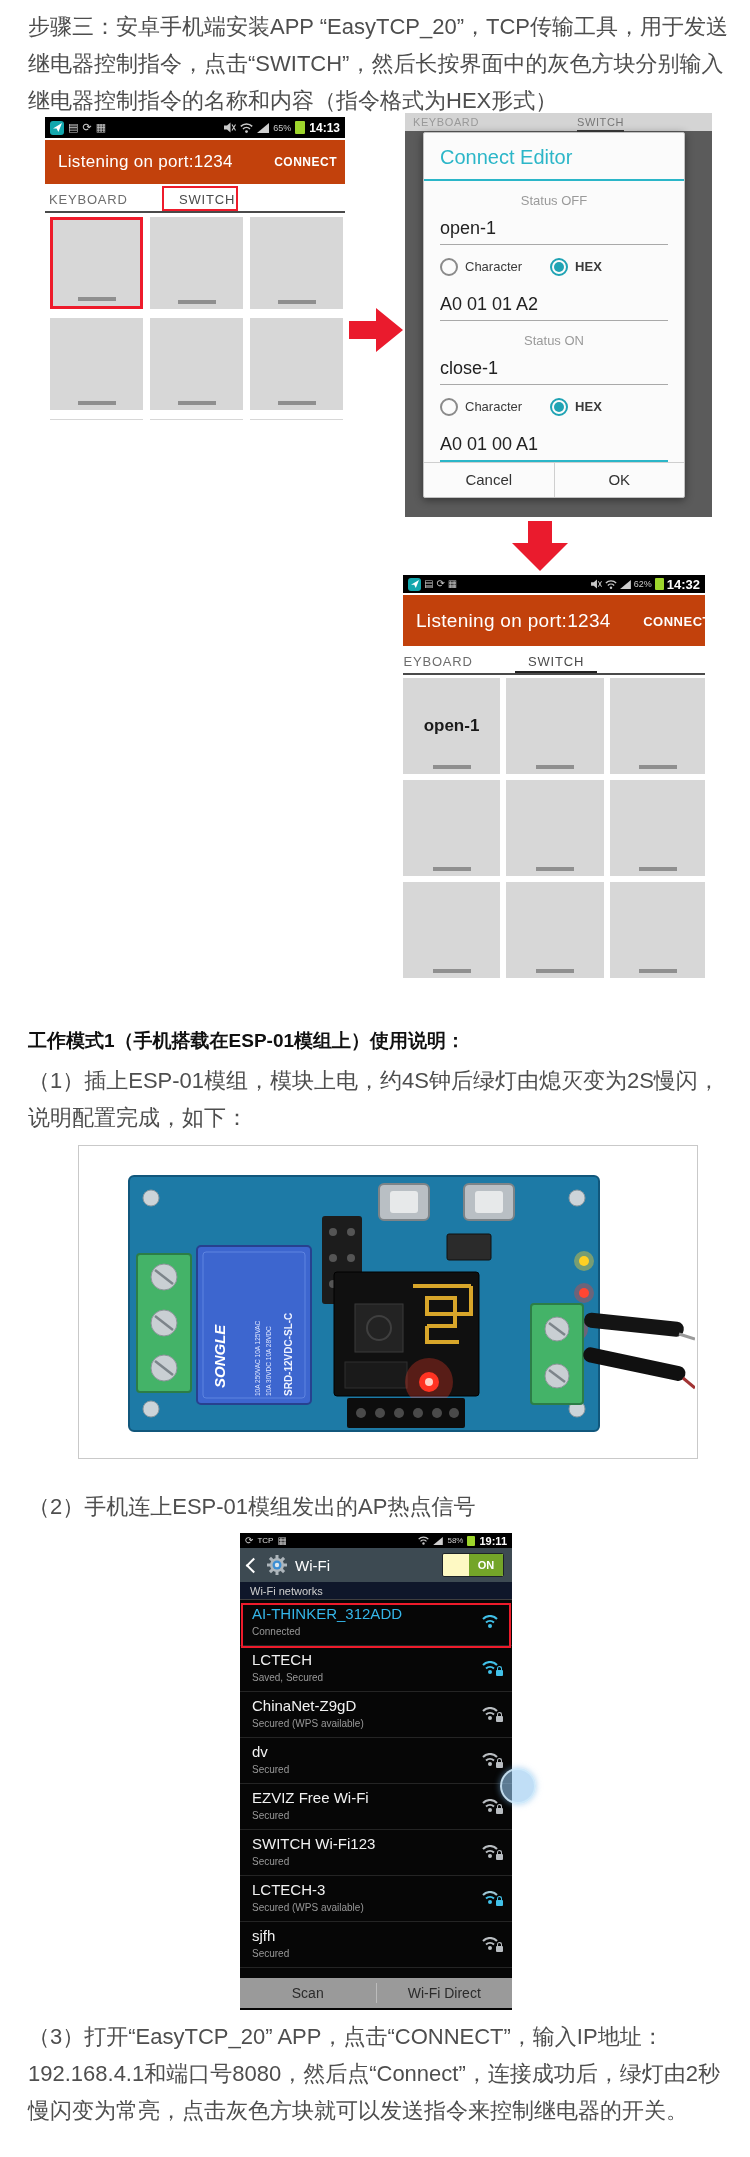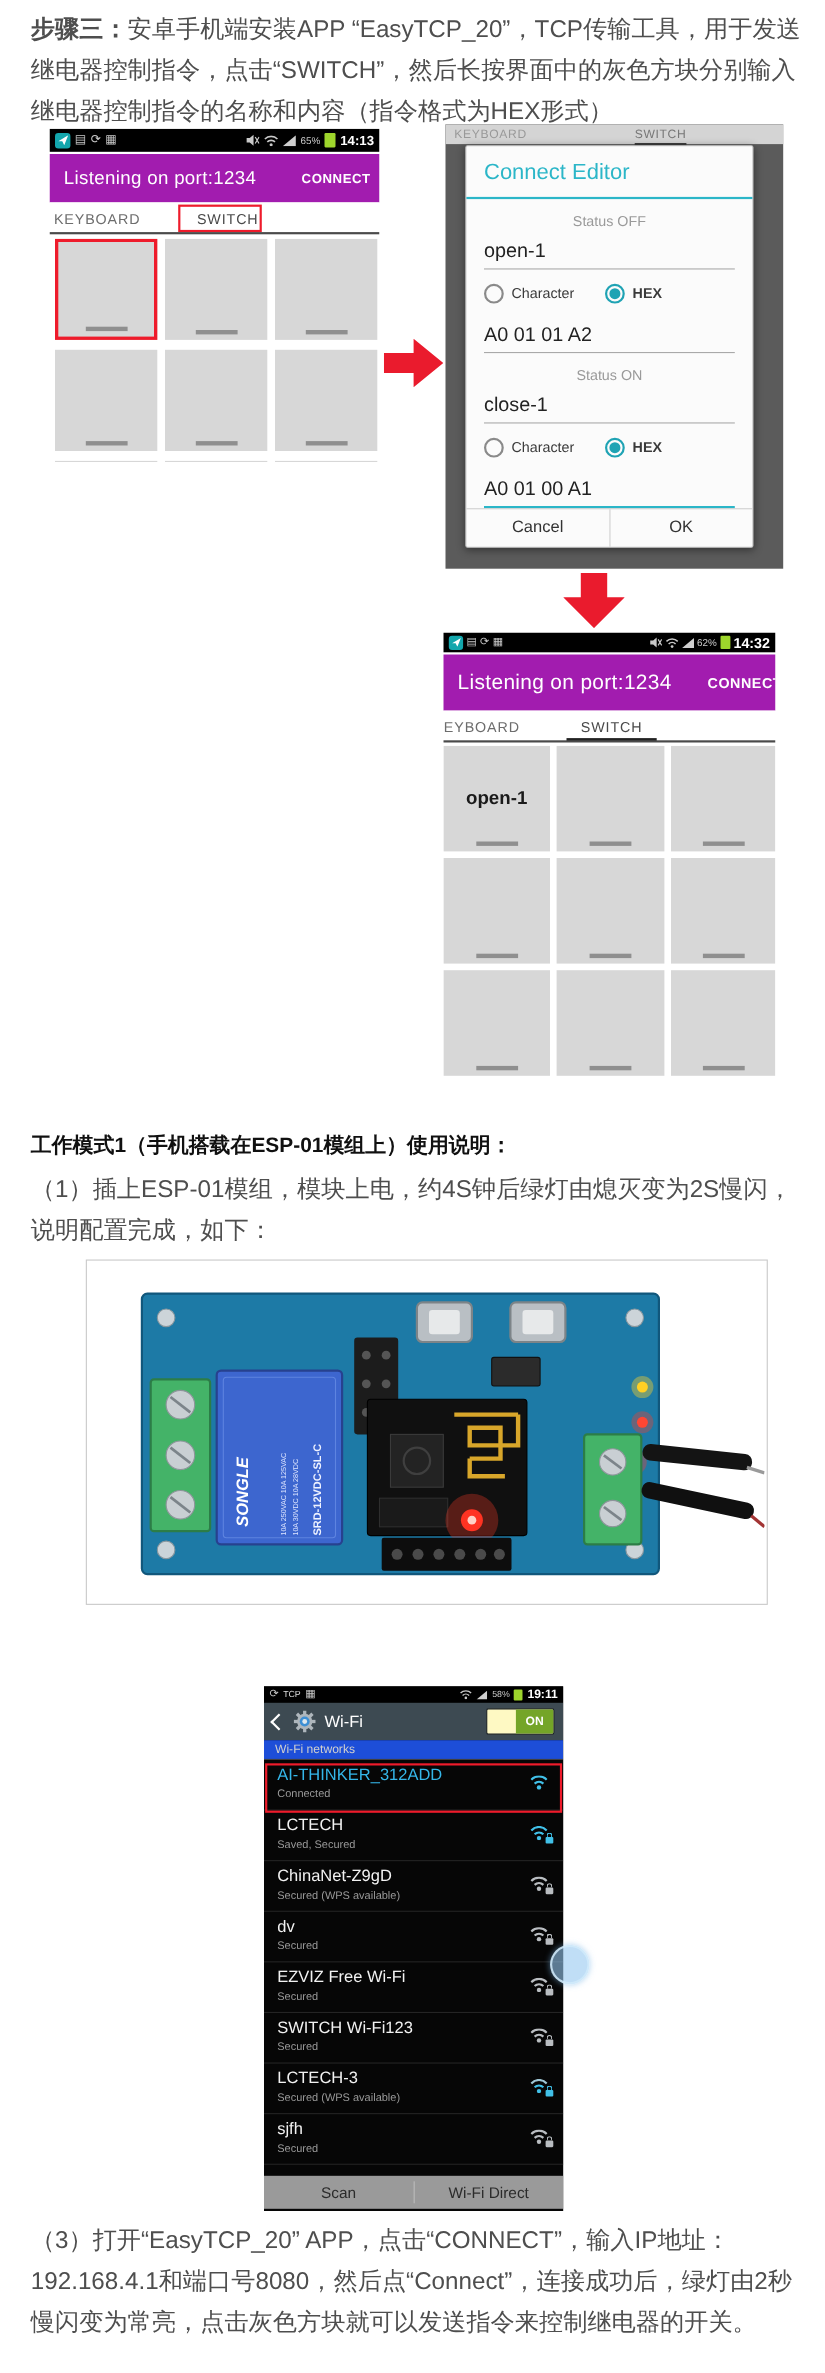--- a/index.html
+++ b/index.html
@@ -1,33 +1,33 @@
 <!DOCTYPE html>
 <html><head>
 <meta charset="utf-8">
 <style>
   html,body{margin:0;padding:0;background:#fff;}
   .canvas{position:relative;width:750px;height:2157px;background:#fff;overflow:hidden;
           font-family:"Liberation Sans","DejaVu Sans",sans-serif;}
   .abs{position:absolute;}
   .para{position:absolute;left:28px;width:700px;font-size:22px;line-height:37px;color:#4e4e4e;}
-  .b{font-weight:bold;}
+  .b{font-weight:normal;}
   .h1{position:absolute;left:28px;font-size:19px;font-weight:bold;color:#101010;}
 
   
   .phone{position:absolute;overflow:hidden;background:#fff;}
   .sbar{position:absolute;left:0;right:0;top:0;background:#000;display:flex;align-items:center;gap:4px;padding:0 5px;box-sizing:border-box;}
   .sbar .sp{flex:1;}
   .appic{display:inline-flex;align-items:center;justify-content:center;background:#13a7ad;border-radius:3px;}
   .gic{color:#c9c9c9;line-height:1;}
   .batt{background:#9ed62c;border-radius:1px;display:inline-block;}
   .stime{color:#fff;font-weight:bold;}
   .spct{color:#c9c9c9;}
 
-  .titlebar{position:absolute;left:0;right:0;background:#a21caf;color:#fff;}
+  .titlebar{position:absolute;left:0;right:0;background:#c2410c;color:#fff;}
   .tb-title{position:absolute;left:13px;top:50%;transform:translateY(-50%);letter-spacing:.3px;}
   .tb-connect{position:absolute;top:50%;transform:translateY(-50%);font-weight:bold;letter-spacing:.5px;}
 
   .tabbar{position:absolute;left:0;right:0;background:#fff;}
   .tab{position:absolute;top:50%;transform:translateY(-50%);color:#6d6d6d;font-size:13px;letter-spacing:.8px;}
   .tabline{position:absolute;left:0;right:0;bottom:0;height:2px;background:#4a4a4a;}
 
   .cell{position:absolute;background:#d7d7d7;box-sizing:border-box;}
   .cell::after{content:"";position:absolute;bottom:5px;left:50%;transform:translateX(-50%);width:38px;height:4px;background:#8f8f8f;}
   .cell.sel{border:3px solid #ee1b2b;}
@@ -54,21 +54,21 @@
 
   .arrow{position:absolute;fill:#ea1b2d;}
 
   
   .wf-header{position:absolute;left:0;right:0;background:#3d4a52;display:flex;align-items:center;gap:8px;padding:0 8px;box-sizing:border-box;}
   .chev{width:9px;height:9px;border-left:2px solid #fff;border-bottom:2px solid #fff;transform:rotate(45deg);display:inline-block;}
   .wf-title{color:#fff;font-size:15px;}
   .toggle{position:absolute;right:8px;top:5px;width:62px;height:24px;background:#fef9c3;border:1px solid #1d2327;border-radius:2px;box-sizing:border-box;}
   .toggle .on{position:absolute;right:0;top:0;bottom:0;width:34px;background:#74a528;color:#fff;font-size:11px;font-weight:bold;
               display:flex;align-items:center;justify-content:center;border-radius:0 1px 1px 0;}
-  .wf-sect{position:absolute;left:0;right:0;background:#1d4ed8;color:#cfcfcf;font-size:11px;display:flex;align-items:center;
+  .wf-sect{position:absolute;left:0;right:0;background:#0f172a;color:#cfcfcf;font-size:11px;display:flex;align-items:center;
            padding-left:10px;border-bottom:1px solid #3f3f3f;box-sizing:border-box;}
   .wf-list{position:absolute;left:0;right:0;background:#060606;}
   .net{position:relative;height:46px;border-bottom:1px solid #242424;padding-left:0;box-sizing:border-box;}
   .net-name{position:absolute;left:12px;top:5px;font-size:15px;color:#f2f2f2;}
   .net-name.cyan{color:#35b6e9;}
   .net-sub{position:absolute;left:12px;top:26px;font-size:10px;color:#989898;}
   .wicon{position:absolute;right:10px;top:14px;width:20px;height:17px;}
   .lock{position:absolute;right:-1px;bottom:1px;width:7px;height:6px;border-radius:1px;}
   .lock::before{content:"";position:absolute;left:1px;top:-4px;width:3px;height:3px;border:1px solid;border-bottom:none;border-radius:3px 3px 0 0;}
   .lock.gray{background:#b9bdc1;} .lock.gray::before{border-color:#b9bdc1;}
@@ -310,20 +310,21 @@
       <circle cx="358" cy="267" r="5" fill="#4a4a4a"></circle>
         <circle cx="375" cy="267" r="5" fill="#4a4a4a"></circle>
 
       <rect x="506" y="166" width="100" height="15" rx="7" fill="#141414" transform="rotate(6 506 166)"></rect>
       <rect x="506" y="200" width="104" height="15" rx="7" fill="#101010" transform="rotate(12 506 200)"></rect>
       <path d="M600 188 L616 193" stroke="#9a9a9a" stroke-width="3" fill="none"></path>
       <path d="M604 232 L616 242" stroke="#a23434" stroke-width="3" fill="none"></path>
     </svg>
   </div>
 
+  <div class="para" style="top:1488px;">（2）手机连上ESP-01模组发出的AP热点信号</div>
 
   <div class="phone" style="left:240px;top:1533px;width:272px;height:477px;background:#060606;">
     <div class="sbar" style="height:15px;gap:4px;">
       <span class="gic" style="font-size:10px;">⟳</span>
       <span style="color:#ddd;font-size:8px;font-weight:normal;">TCP</span>
       <span class="gic" style="font-size:10px;">▦</span>
       <span class="sp"></span>
       <svg width="11" height="9" viewBox="0 0 13 10">
           <path d="M0.8 3.4 A8 8 0 0 1 12.2 3.4" fill="none" stroke="#c9c9c9" stroke-width="1.5"></path>
           <path d="M3 6 A5 5 0 0 1 10 6" fill="none" stroke="#c9c9c9" stroke-width="1.5"></path>

